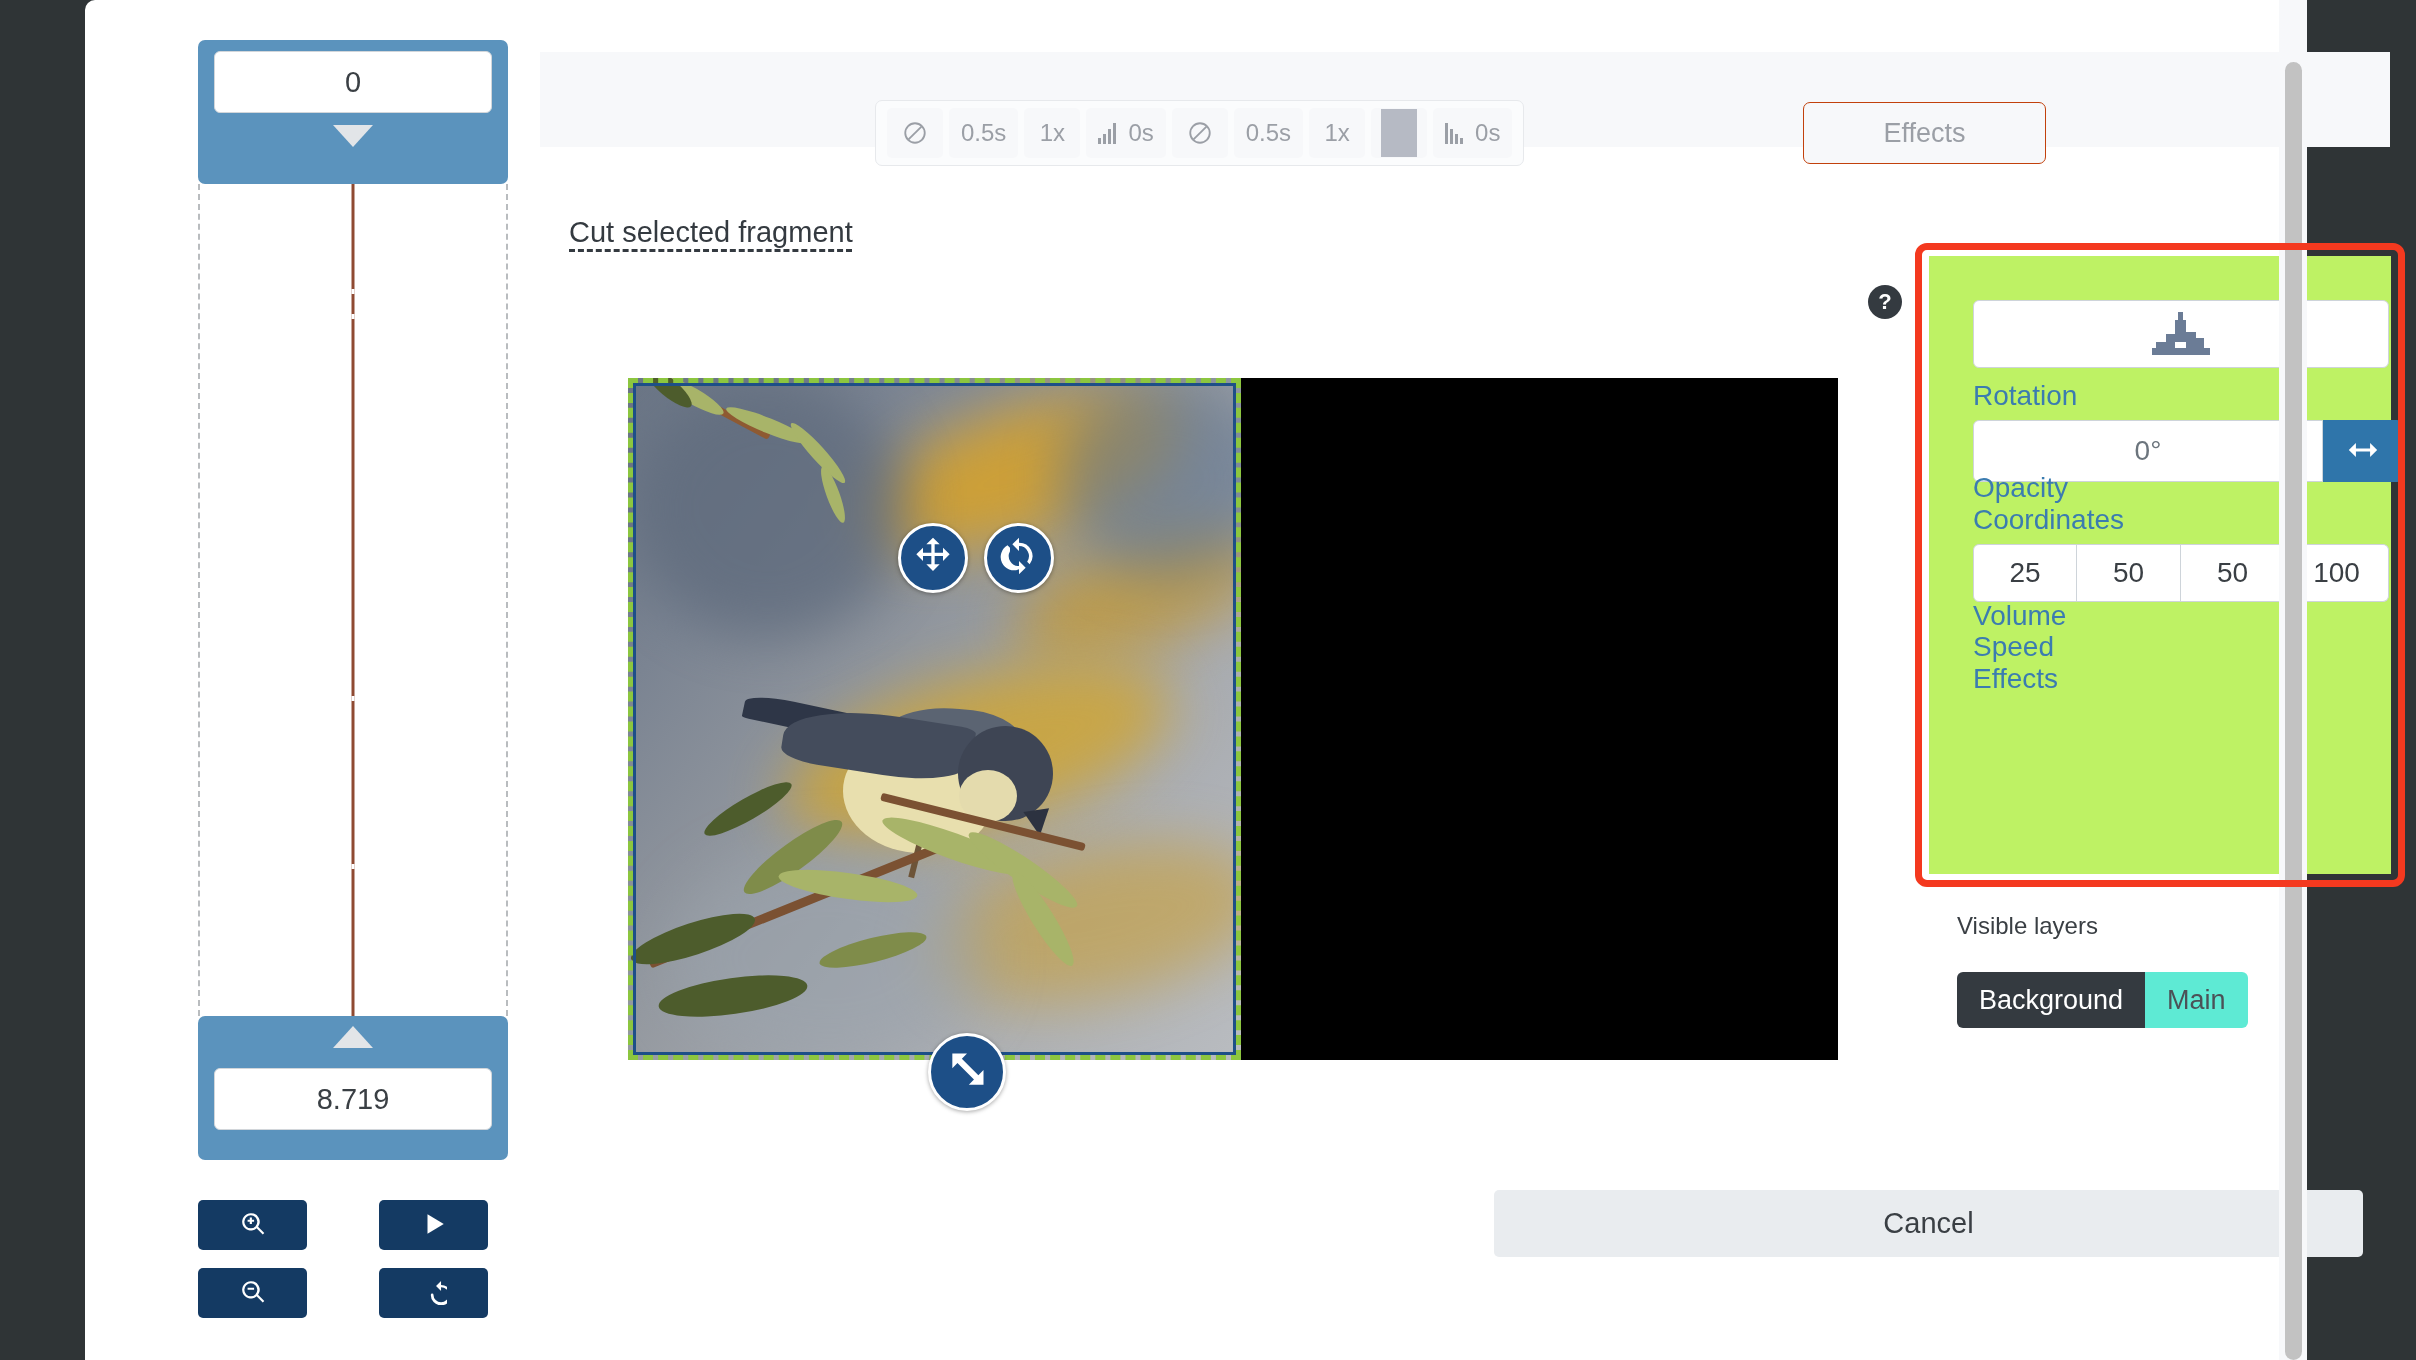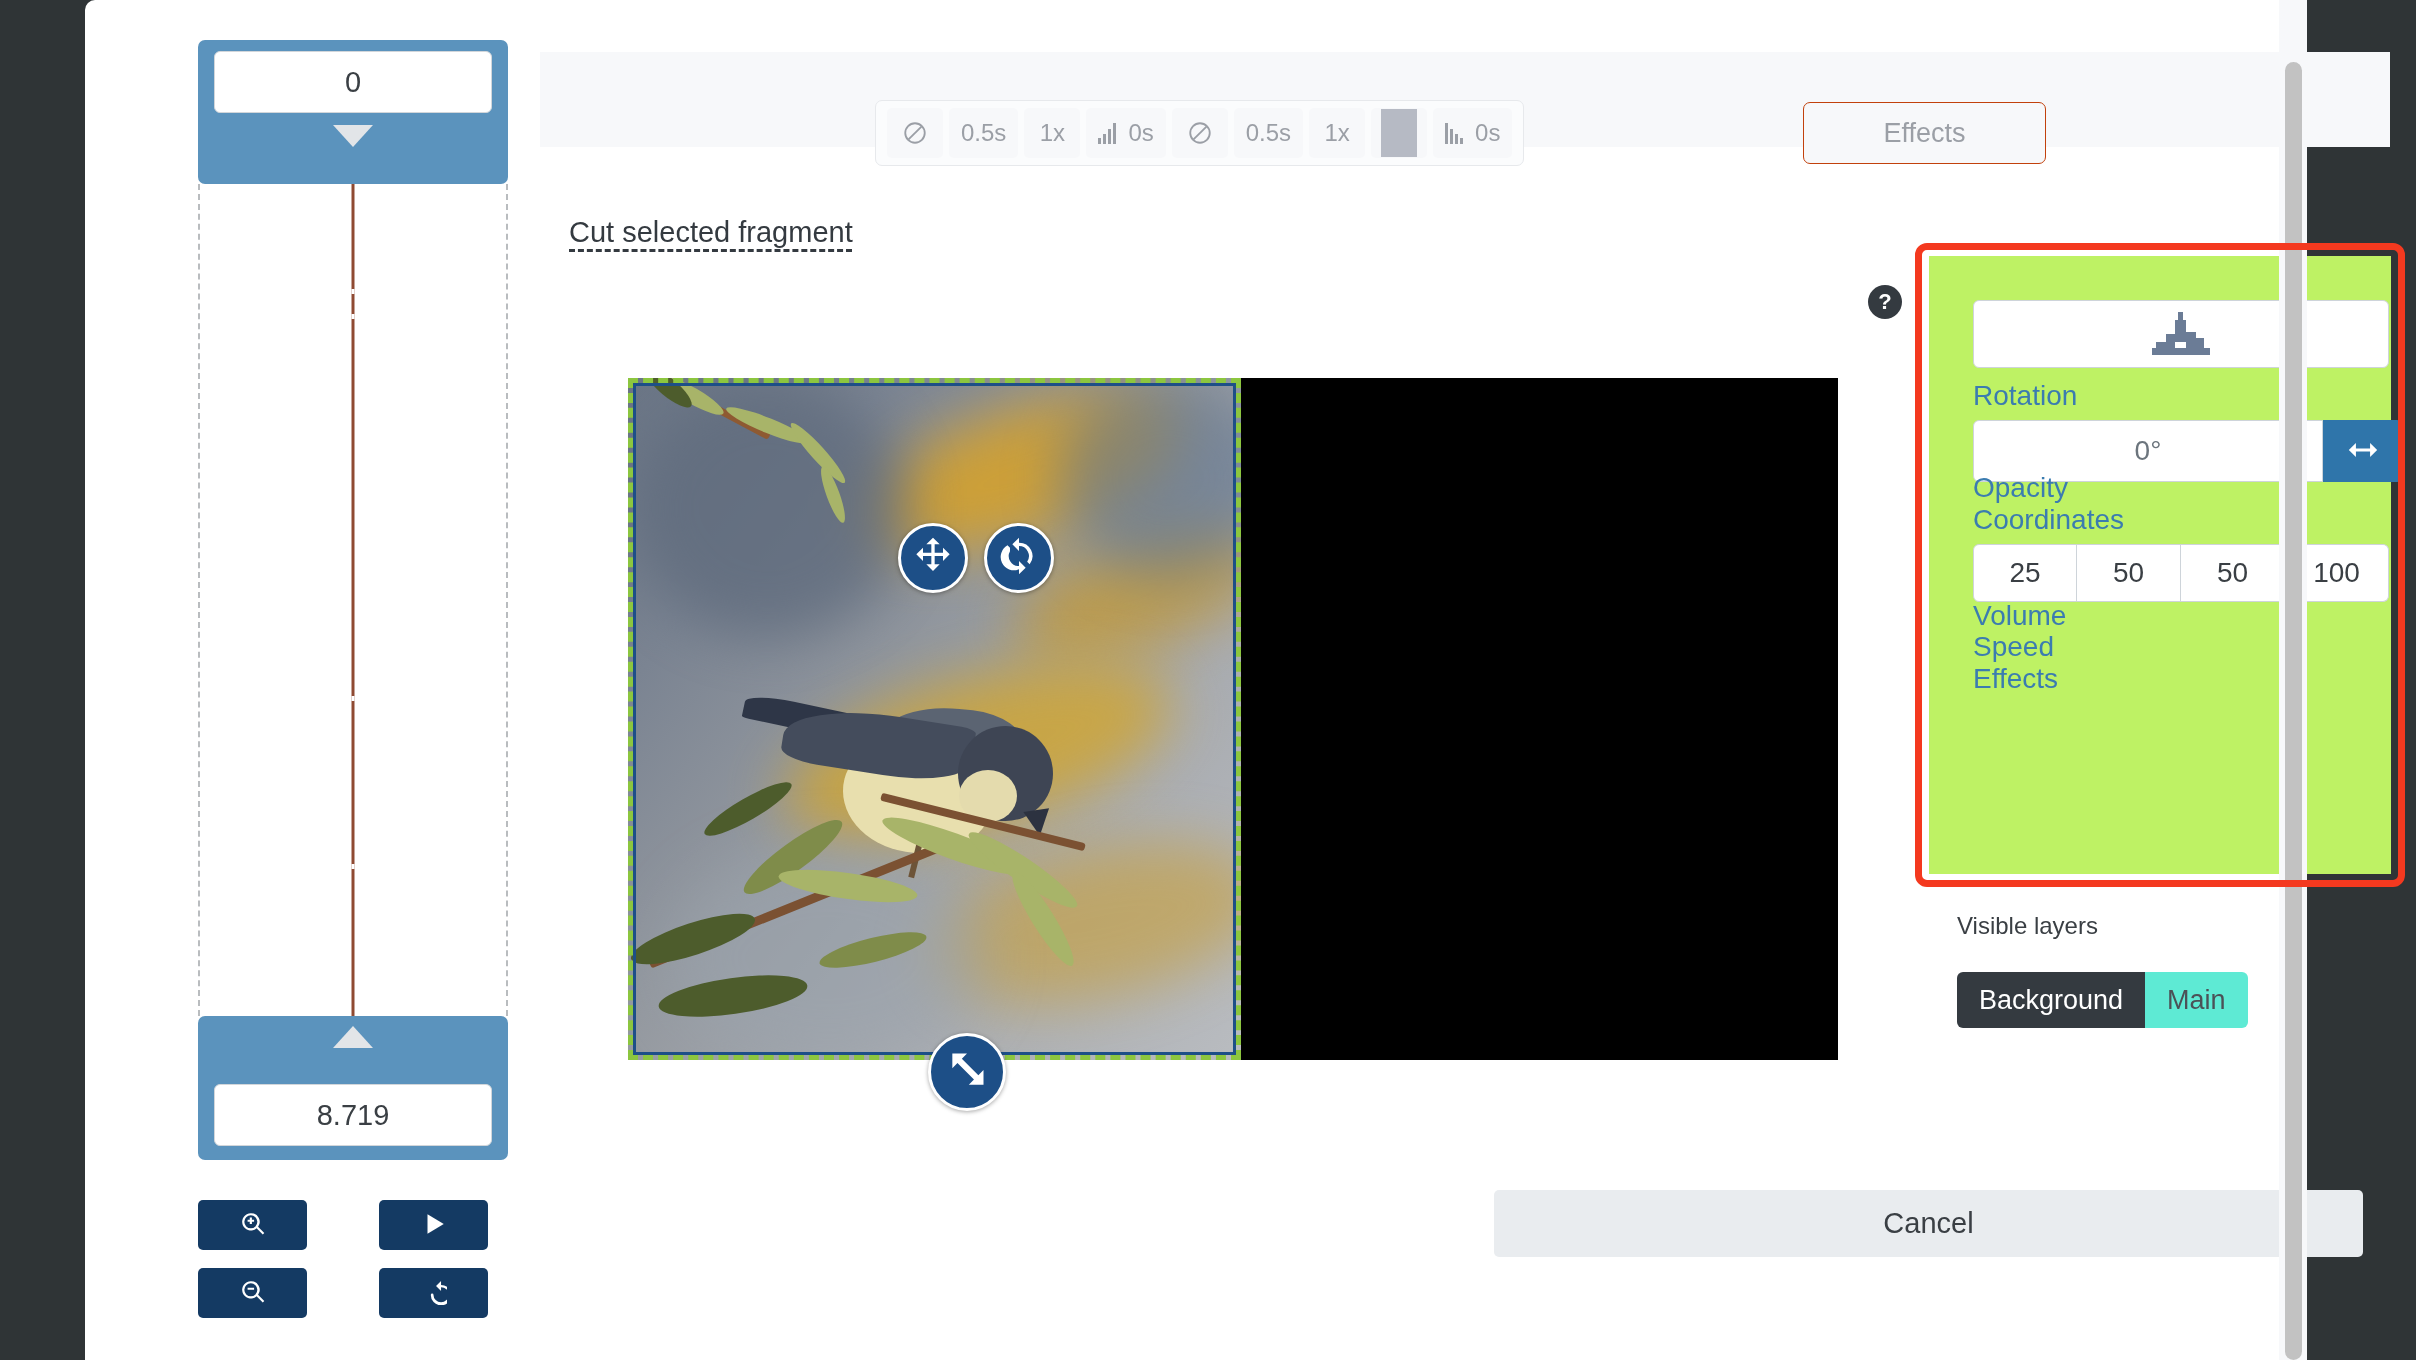--- a/index.html
+++ b/index.html
@@ -56,21 +56,21 @@
   .time-box.bottom { top: 976px; padding-top: 4px; }
   .time-field {
     width: 278px; height: 62px;
     background: #ffffff;
     border: 1px solid #d2d6da;
     border-radius: 6px;
     display: flex; align-items: center; justify-content: center;
     font-size: 29px;
     color: #3a3f44;
   }
-  .time-box.bottom .time-field { margin-top: 36px; }
+  .time-box.bottom .time-field { margin-top: 20px; }
   .tri {
     width: 0; height: 0; margin-top: 12px;
   }
   .tri-down {
     border-left: 20px solid transparent;
     border-right: 20px solid transparent;
     border-top: 22px solid #e2e5e8;
   }
   .tri-up {
     border-left: 20px solid transparent;

